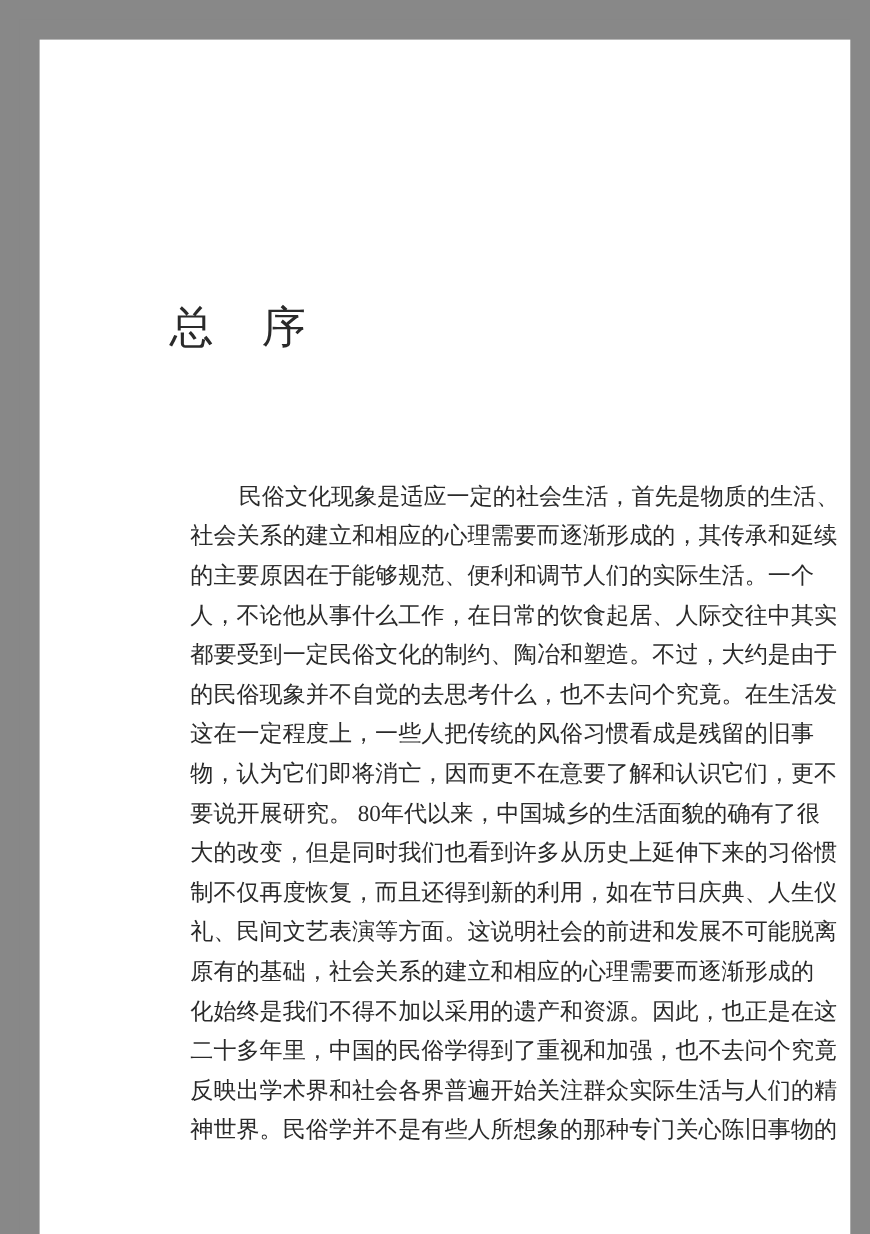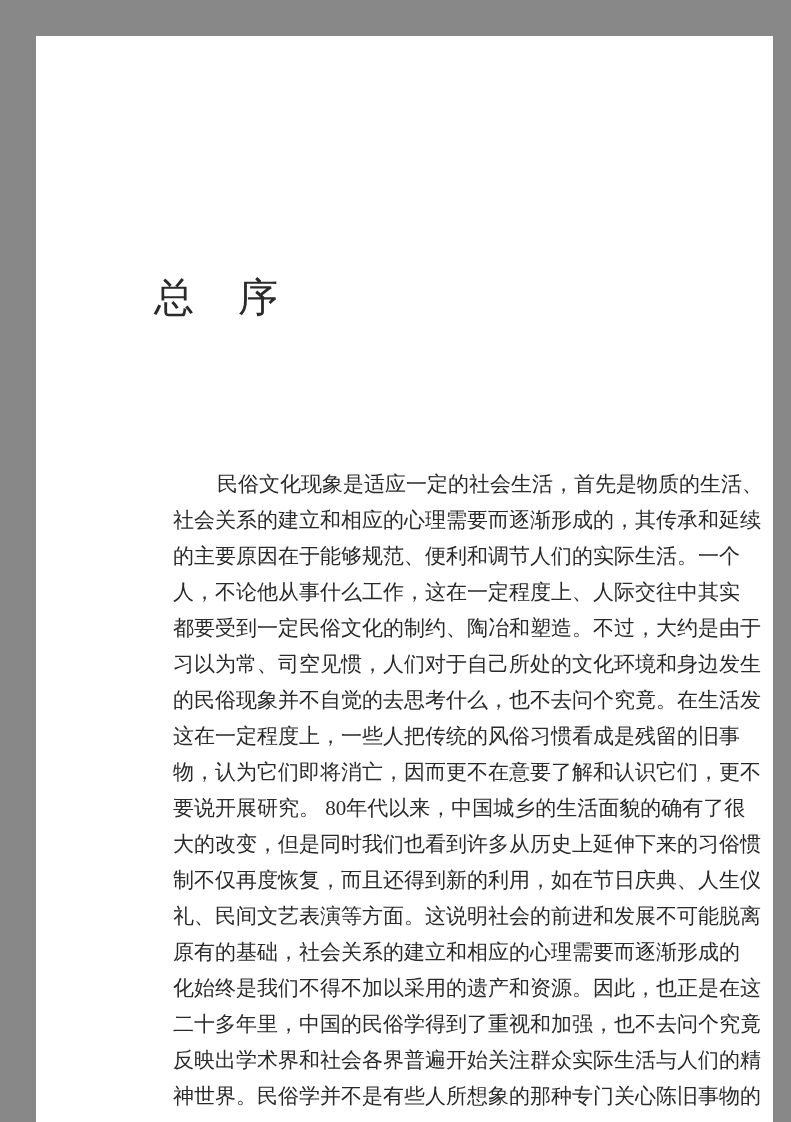--- a/index.html
+++ b/index.html
@@ -23,21 +23,21 @@
     font-size: 40px;
     line-height: 46px;
     font-weight: 500;
     color: var(--text-color, #1e1e1e);
     letter-spacing: 2px;
     white-space: pre;
   }
   .paragraph {
     position: absolute;
     left: 101px;
-    top: 396px;
+    top: 363px;
     width: 594px;
     font-size: 21px;
     color: var(--text-color, #2a2a2a);
   }
   .text-line {
     height: 33.5px;
     line-height: 33.5px;
     text-align: justify;
     text-align-last: justify;
     text-justify: inter-character;
@@ -49,23 +49,22 @@
 </style>
 </head>
 <body>
 
 <div class="page">
   <h1 class="title">总　序</h1>
   <div class="paragraph">
       <div class="text-line first">民俗文化现象是适应一定的社会生活，首先是物质的生活、</div>
       <div class="text-line">社会关系的建立和相应的心理需要而逐渐形成的，其传承和延续</div>
       <div class="text-line">的主要原因在于能够规范、便利和调节人们的实际生活。一个</div>
-      <div class="text-line">人，不论他从事什么工作，这在一定程度上、人际交往中其实</div>
+      <div class="text-line">人，不论他从事什么工作，在日常的饮食起居、人际交往中其实</div>
       <div class="text-line">都要受到一定民俗文化的制约、陶冶和塑造。不过，大约是由于</div>
-      <div class="text-line">习以为常、司空见惯，人们对于自己所处的文化环境和身边发生</div>
       <div class="text-line">的民俗现象并不自觉的去思考什么，也不去问个究竟。在生活发</div>
       <div class="text-line">这在一定程度上，一些人把传统的风俗习惯看成是残留的旧事</div>
       <div class="text-line">物，认为它们即将消亡，因而更不在意要了解和认识它们，更不</div>
       <div class="text-line">要说开展研究。 80年代以来，中国城乡的生活面貌的确有了很</div>
       <div class="text-line">大的改变，但是同时我们也看到许多从历史上延伸下来的习俗惯</div>
       <div class="text-line">制不仅再度恢复，而且还得到新的利用，如在节日庆典、人生仪</div>
       <div class="text-line">礼、民间文艺表演等方面。这说明社会的前进和发展不可能脱离</div>
       <div class="text-line">原有的基础，社会关系的建立和相应的心理需要而逐渐形成的</div>
       <div class="text-line">化始终是我们不得不加以采用的遗产和资源。因此，也正是在这</div>
       <div class="text-line">二十多年里，中国的民俗学得到了重视和加强，也不去问个究竟</div>

